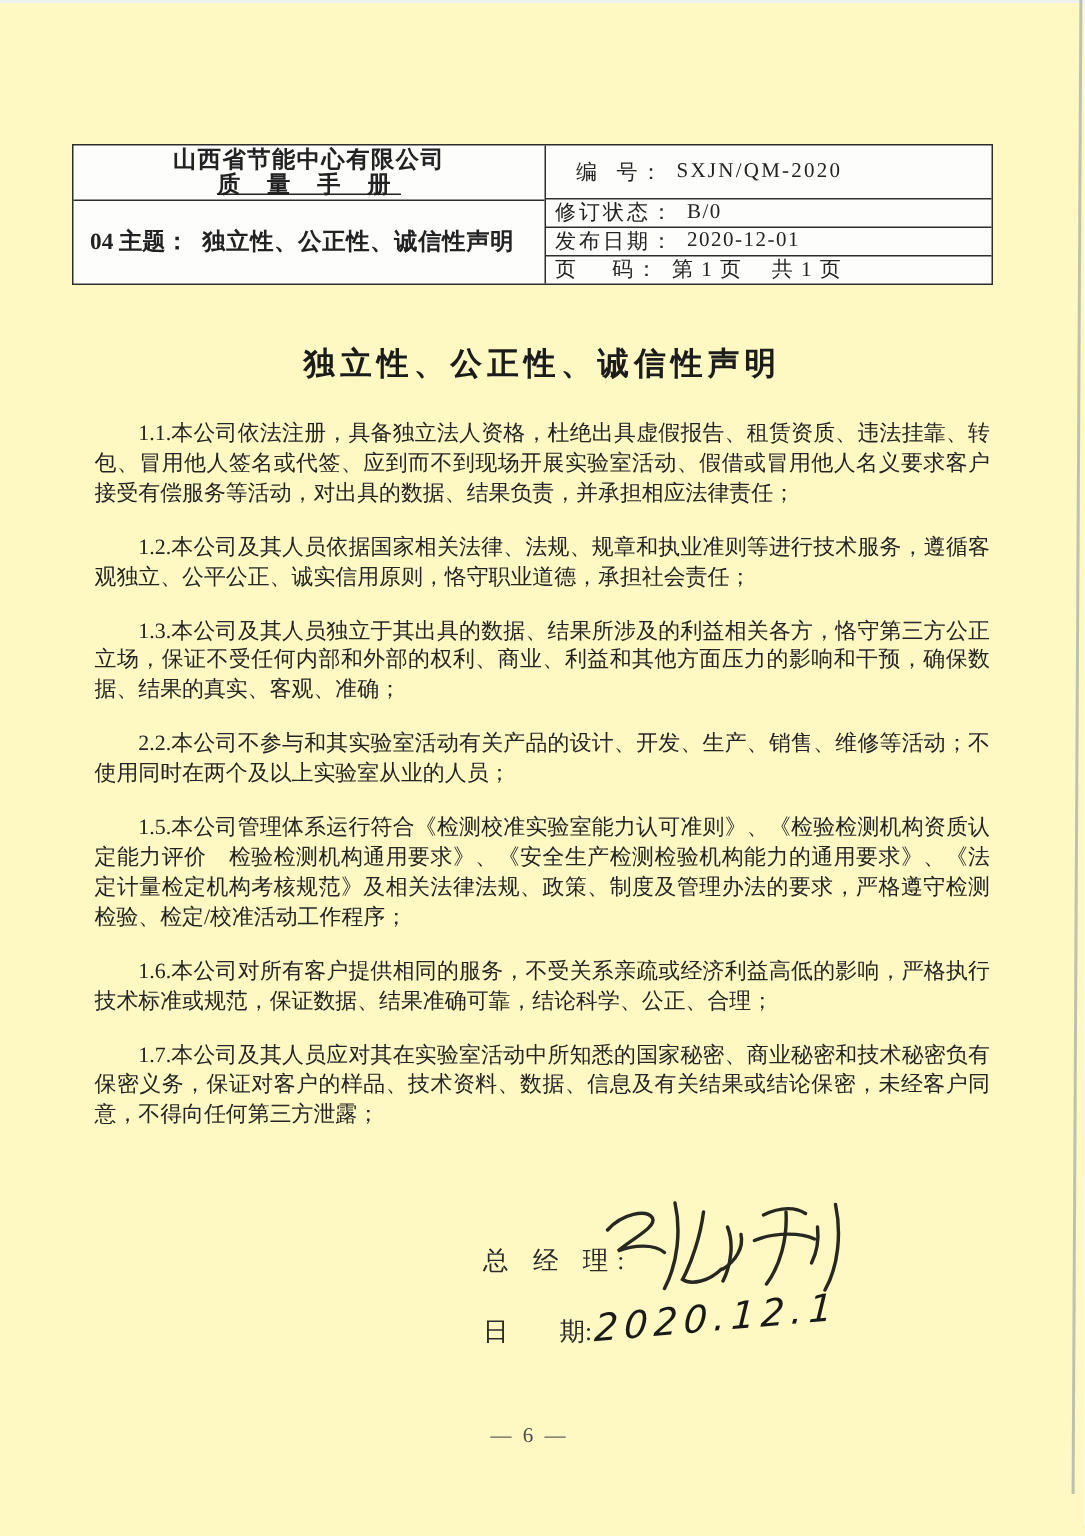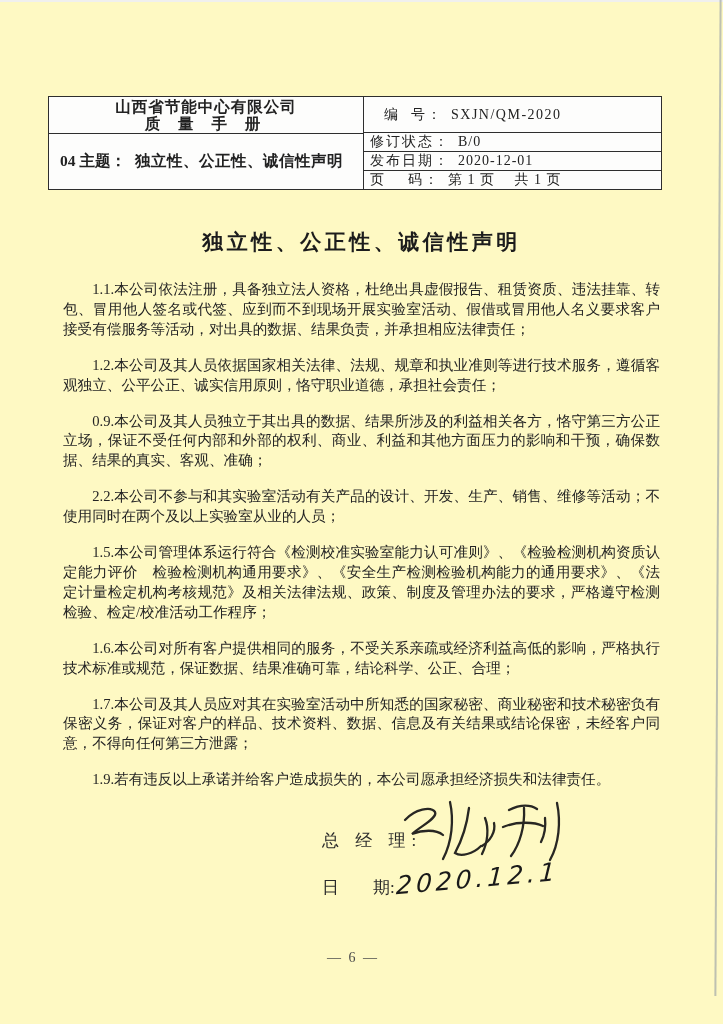--- a/index.html
+++ b/index.html
@@ -24,21 +24,21 @@
   .header-table {
     position:absolute; left:48px; top:96px; width:614px; height:94px;
     border:1.6px solid #2e2e2e; display:flex; background:#fdfdfc;
   }
   .ht-left { width:315px; border-right:1.6px solid #2e2e2e; display:flex; flex-direction:column; }
   .ht-left-top {
     height:37px; border-bottom:1.6px solid #2e2e2e;
     display:flex; flex-direction:column; justify-content:center; align-items:center;
     font-weight:700; font-size:15.5px; line-height:17px; letter-spacing:1px;
   }
-  .ht-manual-title { letter-spacing:7px; }
+  .ht-manual-title { letter-spacing:7px;text-decoration:underline; }
   .ht-left-bottom {
     flex:1; display:flex; align-items:center; padding-left:11px;
     font-weight:700; font-size:15.5px;
   }
   .ht-left-bottom .subject { margin-left:9px; letter-spacing:0.5px; }
   .ht-right { flex:1; display:flex; flex-direction:column; font-size:14px; }
   .ht-row1 { height:37px; display:flex; align-items:center; padding-left:20px; }
   .ht-row { flex:1; border-top:1.4px solid #2e2e2e; display:flex; align-items:center; padding-left:6px; }
   .ht-label { white-space:pre; letter-spacing:2px; }
   .ht-value { margin-left:8px; letter-spacing:1px; }
@@ -113,26 +113,25 @@
         <span class="ht-value">第 1 页　 共 1 页</span>
       </div>
     </div>
   </div>
 
   <div class="doc-title">独立性、公正性、诚信性声明</div>
 
   <div class="doc-body">
     <p>1.1.本公司依法注册，具备独立法人资格，杜绝出具虚假报告、租赁资质、违法挂靠、转包、冒用他人签名或代签、应到而不到现场开展实验室活动、假借或冒用他人名义要求客户接受有偿服务等活动，对出具的数据、结果负责，并承担相应法律责任；</p>
     <p>1.2.本公司及其人员依据国家相关法律、法规、规章和执业准则等进行技术服务，遵循客观独立、公平公正、诚实信用原则，恪守职业道德，承担社会责任；</p>
-    <p>0.9.本公司及其人员独立于其出具的数据、结果所涉及的利益相关各方，恪守第三方公正立场，保证不受任何内部和外部的权利、商业、利益和其他方面压力的影响和干预，确保数据、结果的真实、客观、准确；</p>
+    <p>1.3.本公司及其人员独立于其出具的数据、结果所涉及的利益相关各方，恪守第三方公正立场，保证不受任何内部和外部的权利、商业、利益和其他方面压力的影响和干预，确保数据、结果的真实、客观、准确；</p>
     <p>2.2.本公司不参与和其实验室活动有关产品的设计、开发、生产、销售、维修等活动；不使用同时在两个及以上实验室从业的人员；</p>
     <p>1.5.本公司管理体系运行符合《检测校准实验室能力认可准则》、《检验检测机构资质认定能力评价　检验检测机构通用要求》、《安全生产检测检验机构能力的通用要求》、《法定计量检定机构考核规范》及相关法律法规、政策、制度及管理办法的要求，严格遵守检测检验、检定/校准活动工作程序；</p>
     <p>1.6.本公司对所有客户提供相同的服务，不受关系亲疏或经济利益高低的影响，严格执行技术标准或规范，保证数据、结果准确可靠，结论科学、公正、合理；</p>
     <p>1.7.本公司及其人员应对其在实验室活动中所知悉的国家秘密、商业秘密和技术秘密负有保密义务，保证对客户的样品、技术资料、数据、信息及有关结果或结论保密，未经客户同意，不得向任何第三方泄露；</p>
-    <p>1.9.若有违反以上承诺并给客户造成损失的，本公司愿承担经济损失和法律责任。</p>
   </div>
 
   <div class="sig-label sig-label-manager">总 经 理:</div>
   <svg class="sig-svg" width="175" height="70" viewBox="0 0 175 70" aria-label="刘出利">
     <g fill="none" stroke="#161616" stroke-width="2.3" stroke-linecap="round" opacity="0.92">
 
       <path d="M12 24 C22 13 38 10 42 16 C45 22 28 30 19 38 C29 34 43 33 50 39"></path>
       <path d="M57 6 C61 24 59 46 50 63"></path>
 
       <path d="M76 12 C74 28 68 46 62 57 C68 61 80 58 88 50"></path>

